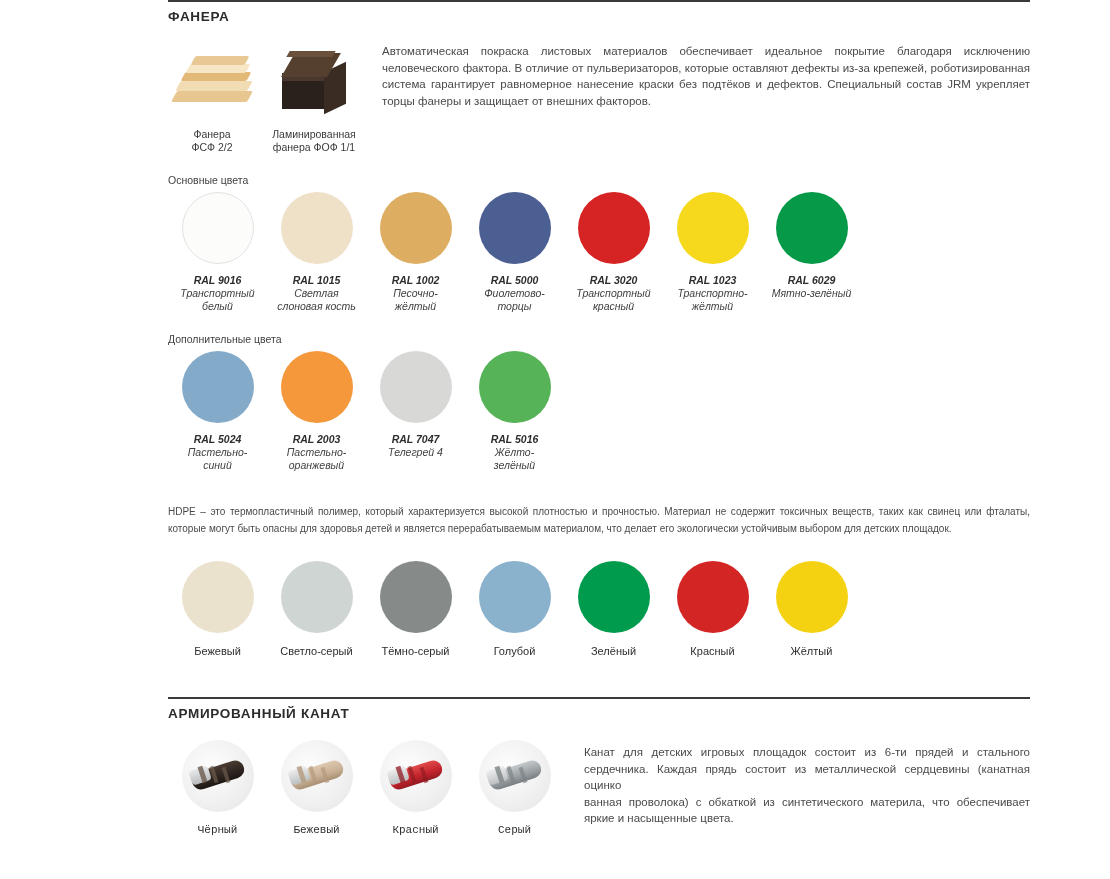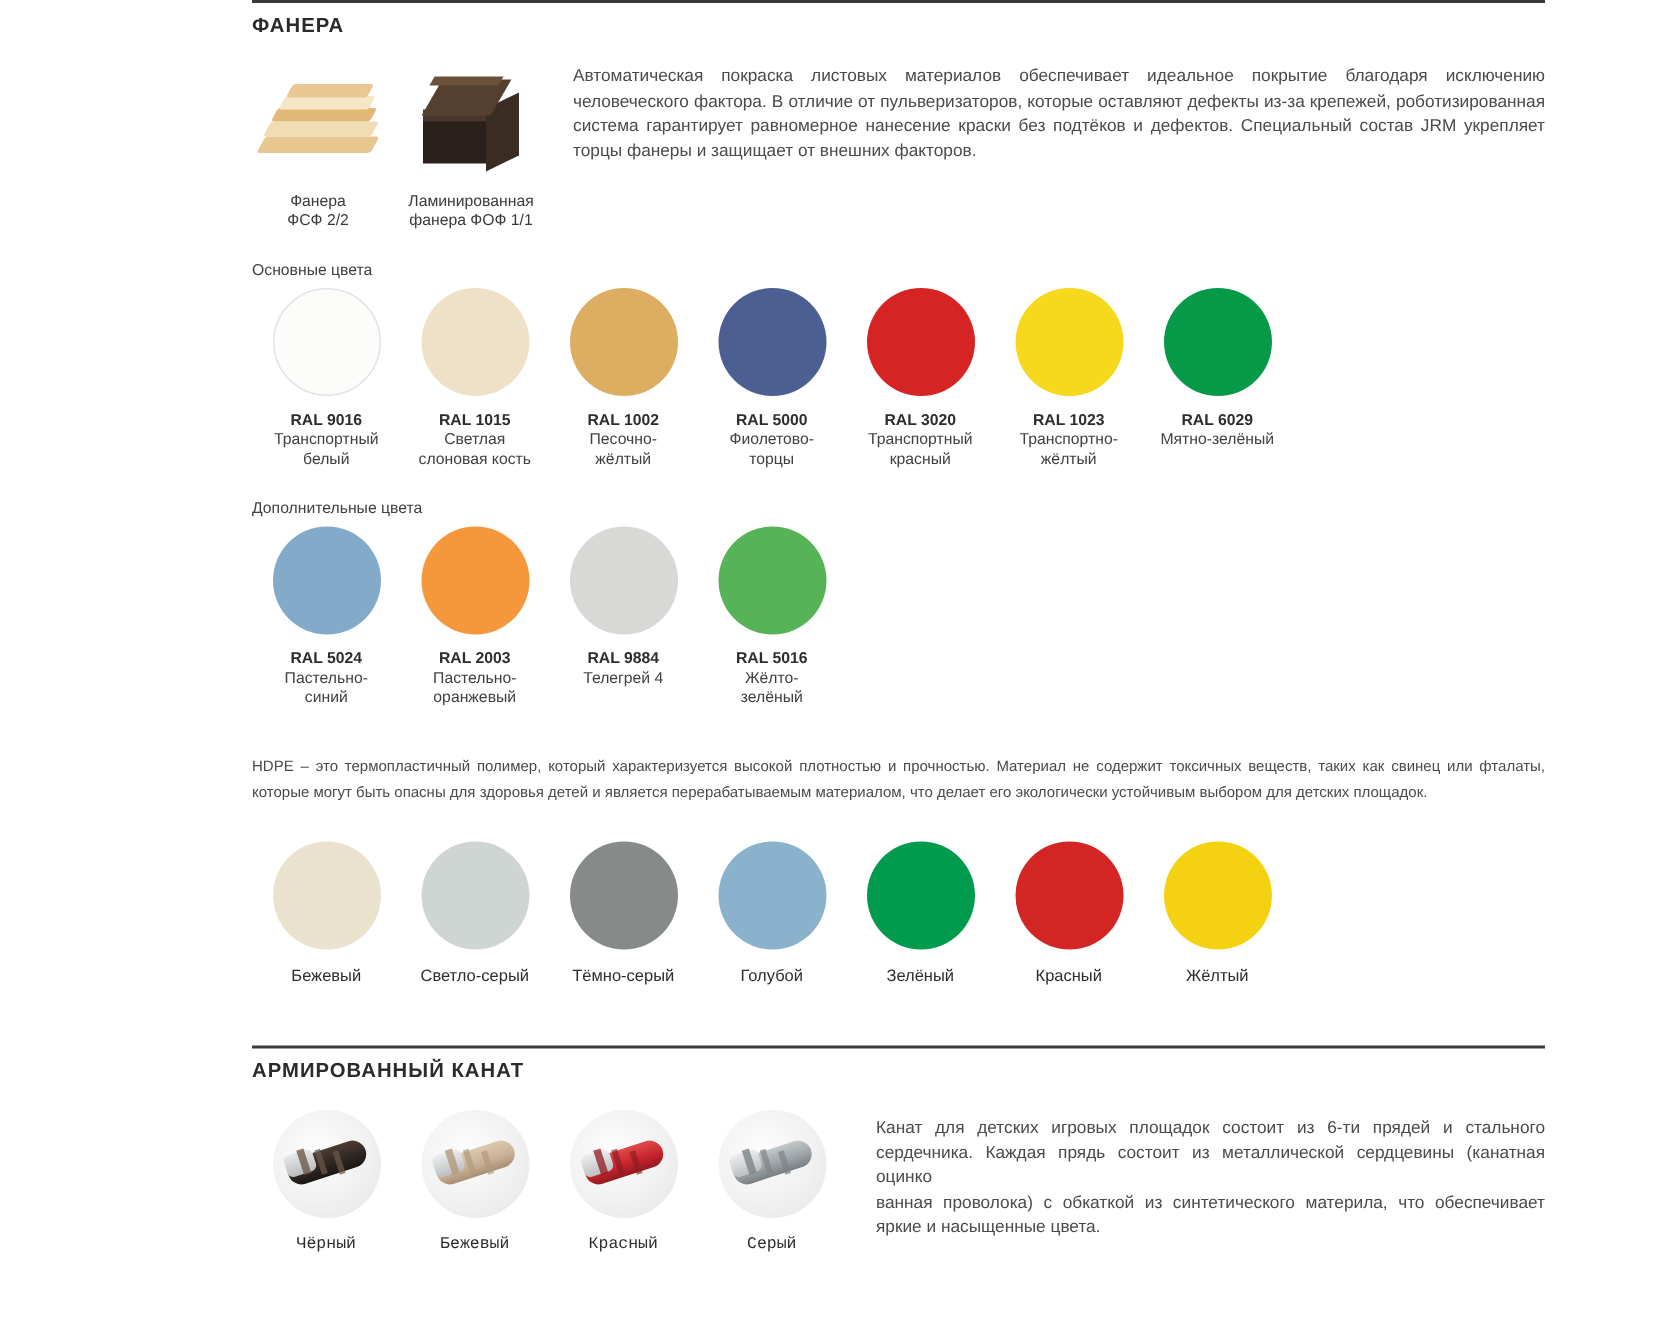--- a/index.html
+++ b/index.html
@@ -115,20 +115,21 @@
     margin-bottom: 4px;
   }
   .swatch-row {
     display: flex;
     margin-top: 6px;
   }
   .swatch {
     width: 99px;
     margin-right: 0;
     text-align: center;
+    font-style: italic;
   }
   .dot {
     width: 72px;
     height: 72px;
     border-radius: 50%;
     margin: 0 auto;
   }
   .dot.bordered {
     border: 1px solid #e3e3e3;
     width: 70px;
@@ -308,21 +309,21 @@
 синий</div>
       </div>
       <div class="swatch">
         <div class="dot" style="background:#f5973b;"></div>
         <div class="sw-code">RAL 2003</div>
         <div class="sw-name" style="white-space:pre-line;">Пастельно-
 оранжевый</div>
       </div>
       <div class="swatch">
         <div class="dot" style="background:#d8d8d6;"></div>
-        <div class="sw-code">RAL 9884</div>
+        <div class="sw-code">RAL 7047</div>
         <div class="sw-name" style="white-space:pre-line;">Телегрей 4</div>
       </div>
       <div class="swatch">
         <div class="dot" style="background:#56b357;"></div>
         <div class="sw-code">RAL 5016</div>
         <div class="sw-name" style="white-space:pre-line;">Жёлто-
 зелёный</div>
       </div>
     </div>
   </div>

